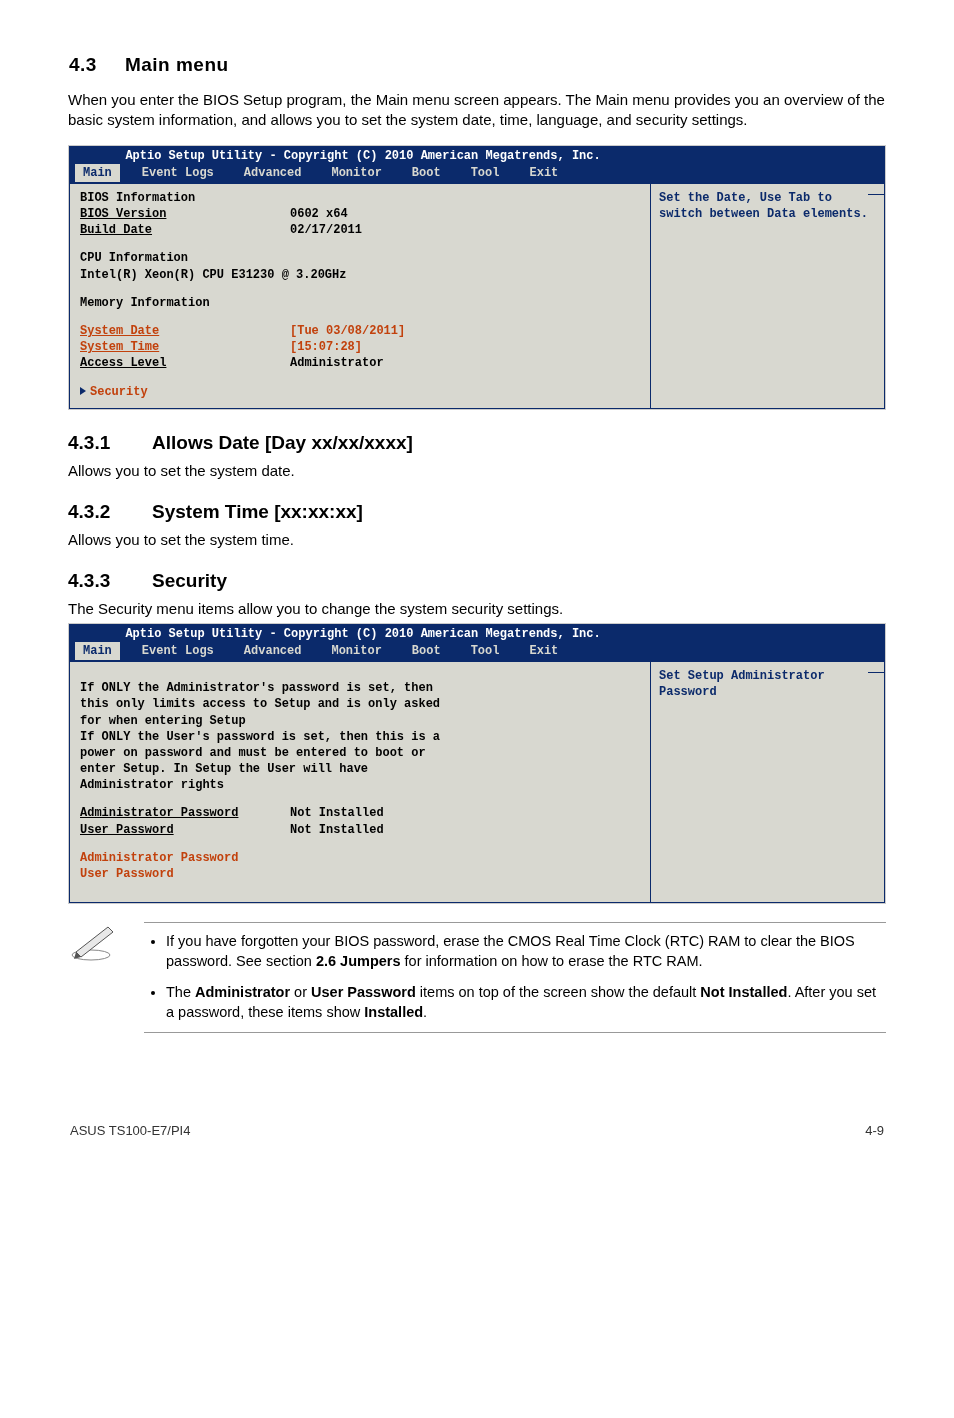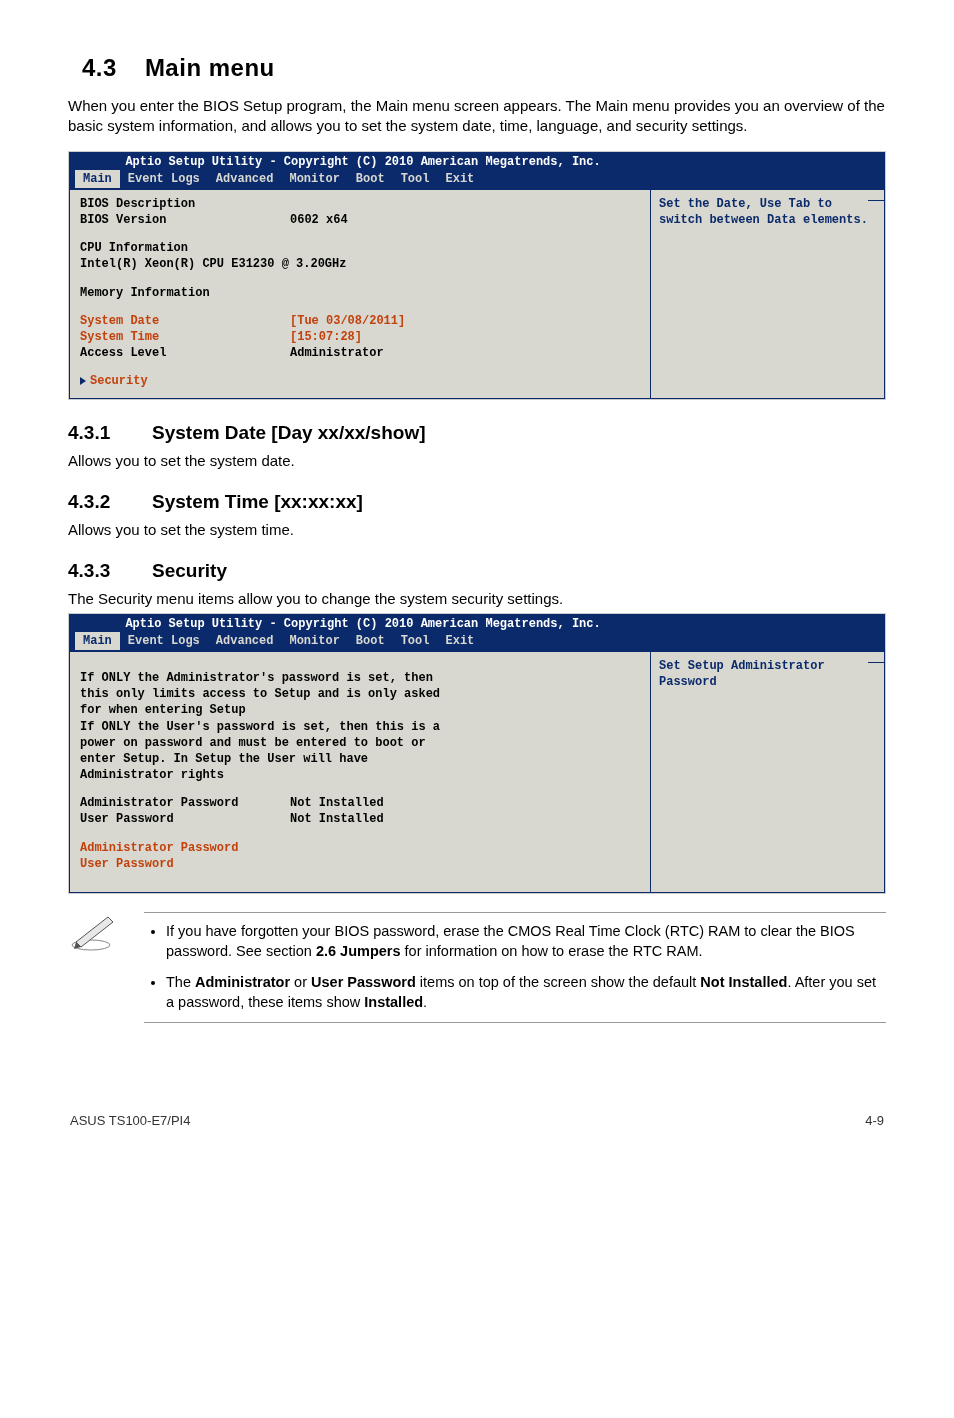--- a/index.html
+++ b/index.html
@@ -6,23 +6,23 @@
   body {
     font-family: Arial, Helvetica, sans-serif;
     font-size: 15px;
     color: #000;
     background: #fff;
     margin: 0;
     padding: 54px 68px 30px 68px;
     width: 954px;
   }
   h1.section-title {
-    font-size: 24px;
+    font-size: 19px;
     font-weight: bold;
-    margin: 0 0 14px 14px;
+    margin: 0 0 14px 1px;
     letter-spacing: 0.5px;
   }
   h1.section-title .num { display:inline-block; margin-right: 28px; }
   p.intro { margin: 0 0 14px 0; line-height: 1.35; }
 
   
   .bios-box {
     font-family: "Courier New", Courier, monospace;
     font-size: 12px;
     line-height: 1.35;
@@ -35,21 +35,21 @@
     background: #0b2a6b;
     color: #fff;
     padding: 2px 6px 0 6px;
     white-space: pre;
   }
   .bios-tabs {
     background: #0b2a6b;
     padding: 0 6px 1px 6px;
     display: flex;
     align-items: flex-end;
-    gap: 0;
+    gap: 14px;
   }
   .bios-tabs span {
     color: #d8d8d0;
     padding: 1px 8px;
     white-space: pre;
   }
   .bios-tabs span.sel {
     background: #d8d8d0;
     color: #0b2a6b;
   }
@@ -67,21 +67,21 @@
   .bios-right {
     width: 235px;
     border: 1px solid #0b2a6b;
     padding: 6px 8px;
     color: #0b2a6b;
   }
   .bios-right.split { display:flex; flex-direction:row; }
   .bios-right .help { flex:1; }
   .bios-right .keys-box { border-top:1px solid #0b2a6b; margin:4px -8px -6px -8px; padding:4px 8px 8px 8px; min-height:10px; }
   .bline { display:flex; }
-  .blabel { width: 210px; white-space: pre; }
+  .blabel { width: 210px; white-space: pre; text-decoration: underline; }
   .bval { flex:1; white-space: pre; }
   .blue { color: #c2410c; }
   .spacer { height: 12px; }
   .tri { display:inline-block; width:0; height:0; border-top:4px solid transparent; border-bottom:4px solid transparent; border-left:6px solid #0b2a6b; margin-right:4px; vertical-align:middle;}
 
   
   h2.subhead {
     font-size: 19px;
     font-weight: bold;
     margin: 22px 0 8px 0;
@@ -134,24 +134,28 @@
     <span class="sel">Main</span>
     <span>Event Logs</span>
     <span>Advanced</span>
     <span>Monitor</span>
     <span>Boot</span>
     <span>Tool</span>
     <span>Exit</span>
   </div>
   <div class="bios-body">
     <div class="bios-left">
-      <div>BIOS Description</div>
+      <div>BIOS Information</div>
       <div class="bline">
           <span class="blabel">BIOS Version</span>
           <span class="bval">0602 x64</span>
+        </div>
+      <div class="bline">
+          <span class="blabel">Build Date</span>
+          <span class="bval">02/17/2011</span>
         </div>
       <div class="spacer"></div>
       <div>CPU Information</div>
       <div>Intel(R) Xeon(R) CPU E31230 @ 3.20GHz</div>
       <div class="spacer"></div>
       <div>Memory Information</div>
       <div class="spacer"></div>
       <div class="bline blue">
           <span class="blabel">System Date</span>
           <span class="bval">[Tue 03/08/2011]</span>
@@ -167,21 +171,21 @@
       <div class="spacer"></div>
       <div class="blue"><span class="tri"></span><span>Security</span></div>
     </div>
     <div class="bios-right split">
       <div class="help">Set the Date, Use Tab to switch between Data elements.</div>
       <div class="keys-box"></div>
     </div>
   </div>
 </div>
 
-<h2 class="subhead"><span class="num">4.3.1</span><span>System Date [Day xx/xx/show]</span></h2>
+<h2 class="subhead"><span class="num">4.3.1</span><span>Allows Date [Day xx/xx/xxxx]</span></h2>
 <p class="subtext">Allows you to set the system date.</p>
 
 <h2 class="subhead"><span class="num">4.3.2</span><span>System Time [xx:xx:xx]</span></h2>
 <p class="subtext">Allows you to set the system time.</p>
 
 <h2 class="subhead"><span class="num">4.3.3</span><span>Security</span></h2>
 <p class="subtext">The Security menu items allow you to change the system security settings.</p>
 
 <div class="bios-box">
   <div class="bios-header">       Aptio Setup Utility - Copyright (C) 2010 American Megatrends, Inc.</div>

